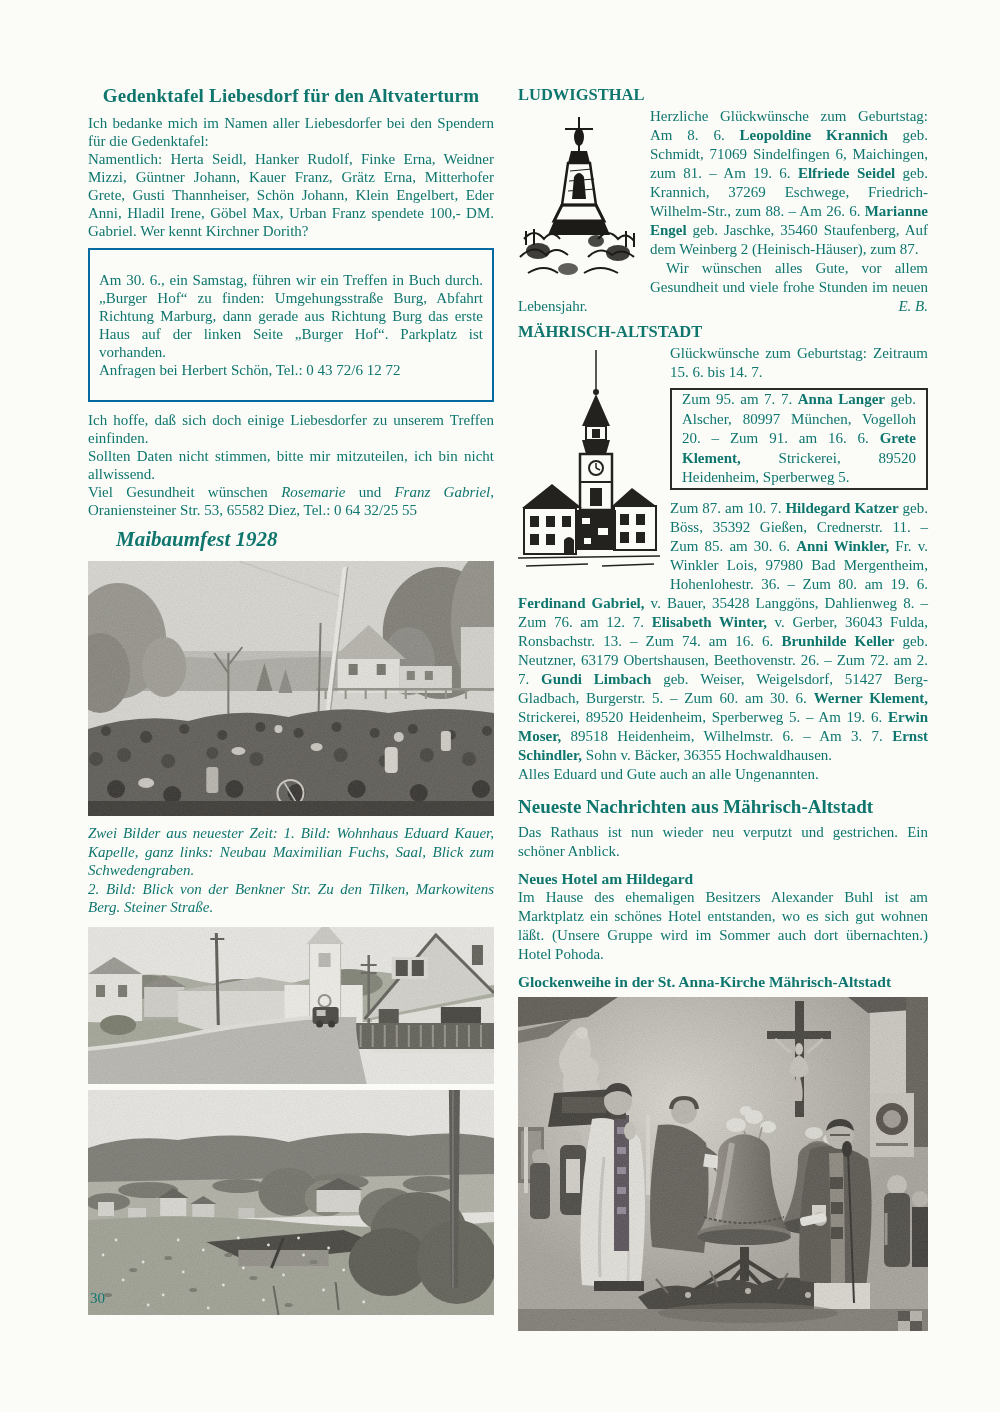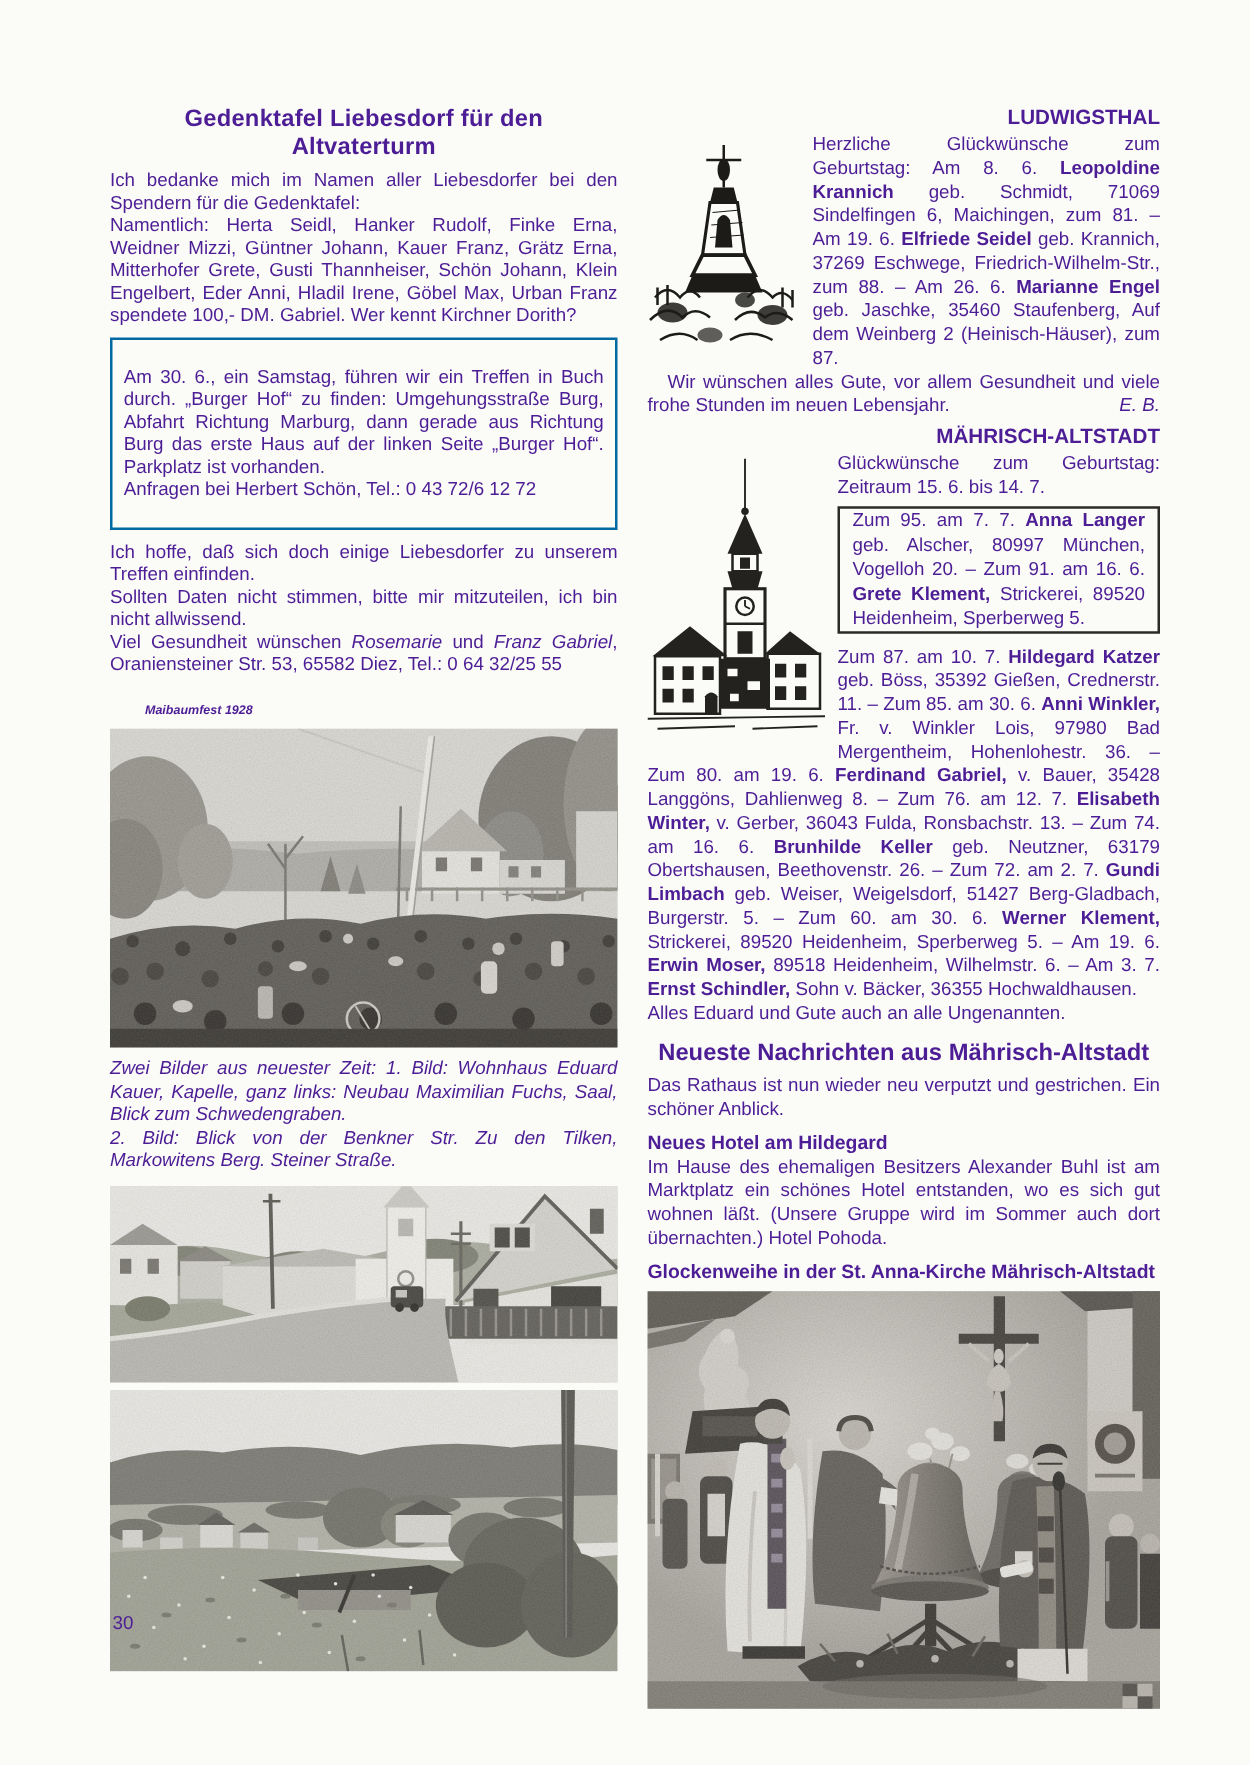--- a/index.html
+++ b/index.html
@@ -1,42 +1,42 @@
 <!DOCTYPE html>
 <html><head>
 <meta charset="utf-8">
 <style>
   *{margin:0;padding:0;box-sizing:border-box}
   html,body{background:#8a8a8a}
   .page{position:relative;width:1000px;height:1412px;margin:0 auto;background:#fbfbf8;
-        color:#4c1d95;font-family:Liberation Sans, sans-serif;overflow:hidden}
+        color:#0f766e;font-family:Liberation Serif, serif;overflow:hidden}
   .col{position:absolute;top:85px}
   .col-left{left:88px;width:406px}
   .col-right{left:518px;width:410px}
   p{font-size:15px;line-height:18px}
   .col-right p{line-height:19px}
   .just{text-align:justify}
   .b{font-weight:bold}
   .i{font-style:italic}
   .sig{float:right;font-style:italic}
   .l-title{font-size:19px;font-weight:bold;text-align:center;margin-bottom:7px;letter-spacing:.2px}
   .meet-box{border:2px solid #0369a1;padding:21px 9px;margin:8px 0 9px}
   .meet-box p{line-height:18px}
-  .maibaum{font-weight:bold;font-style:italic;font-size:10px;margin:22px 0 9px 28px}
+  .maibaum{font-weight:bold;font-style:italic;font-size:21px;margin:8px 0 9px 28px}
   .photo{display:block;width:100%;background:#d8d7d1}
   .photo svg{display:block;width:100%;height:100%}
   .cap{font-style:italic;line-height:18.5px;margin:8px 0 10px}
   .cap p{line-height:18.5px}
-  .r-head{font-weight:bold;font-size:16.5px;text-align:right;margin-bottom:2px}
+  .r-head{font-weight:bold;font-size:16.5px;text-align:left;margin-bottom:2px}
   .float-art{float:left;margin:4px 10px 2px 0}
   .float-art svg{display:block}
   .indent{text-indent:16px}
   .bday-box{border:2px solid #2b2a27;padding:0 10px;margin:6px 0 9px;overflow:hidden}
   .bday-box p{line-height:19.5px}
-  .news-title{font-size:19px;font-weight:bold;text-align:center;margin:12px 0 5px}
+  .news-title{font-size:19px;font-weight:bold;text-align:left;margin:12px 0 5px}
   .sub-bold{font-weight:bold;font-size:15.5px;margin-top:8px}
   .sect::after{content:"";display:table;clear:both}.mt6{margin-top:6px}
   .pagenum{position:absolute;left:90px;top:1290px;font-size:15px}
   .ph-crowd{height:255px;margin-top:0}
   .ph-street{height:157px;margin-top:2px}
   .ph-valley{height:225px;margin-top:6px}
   .ph-bells{height:334px;margin-top:6px}
 </style>
 </head>
 <body>

